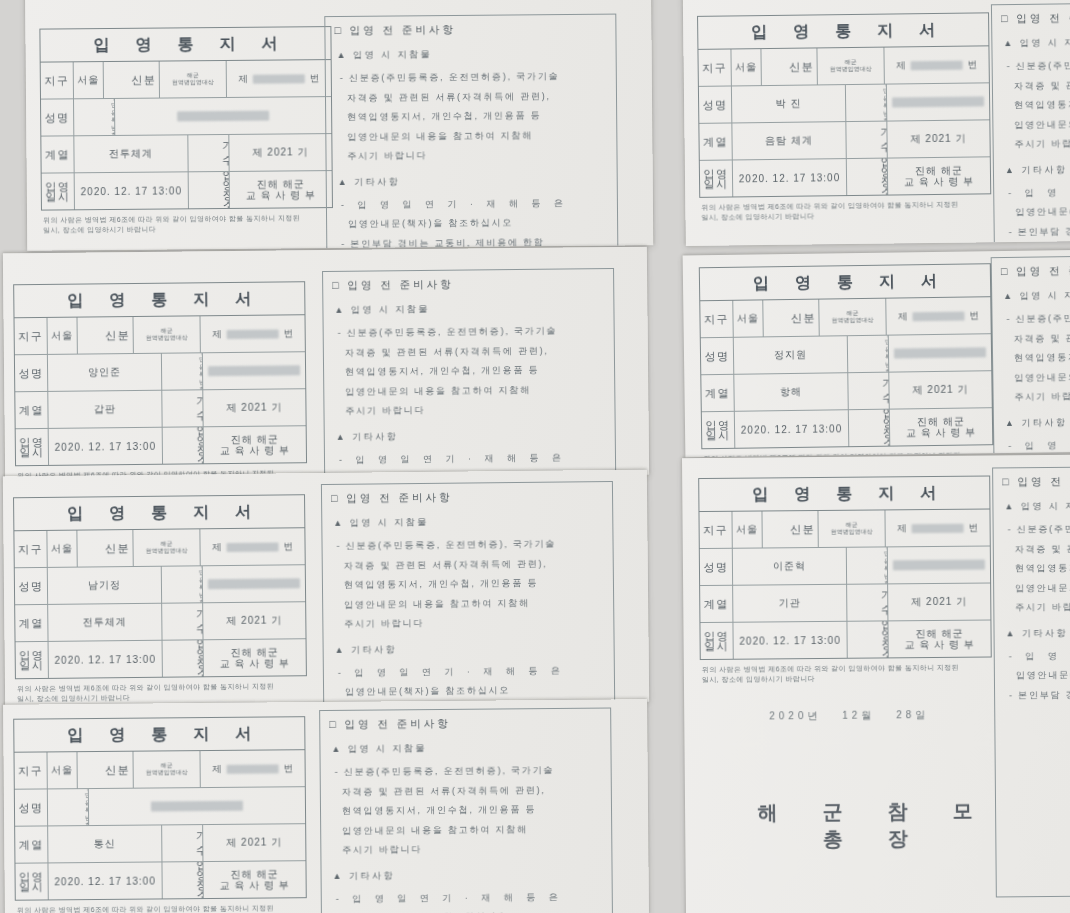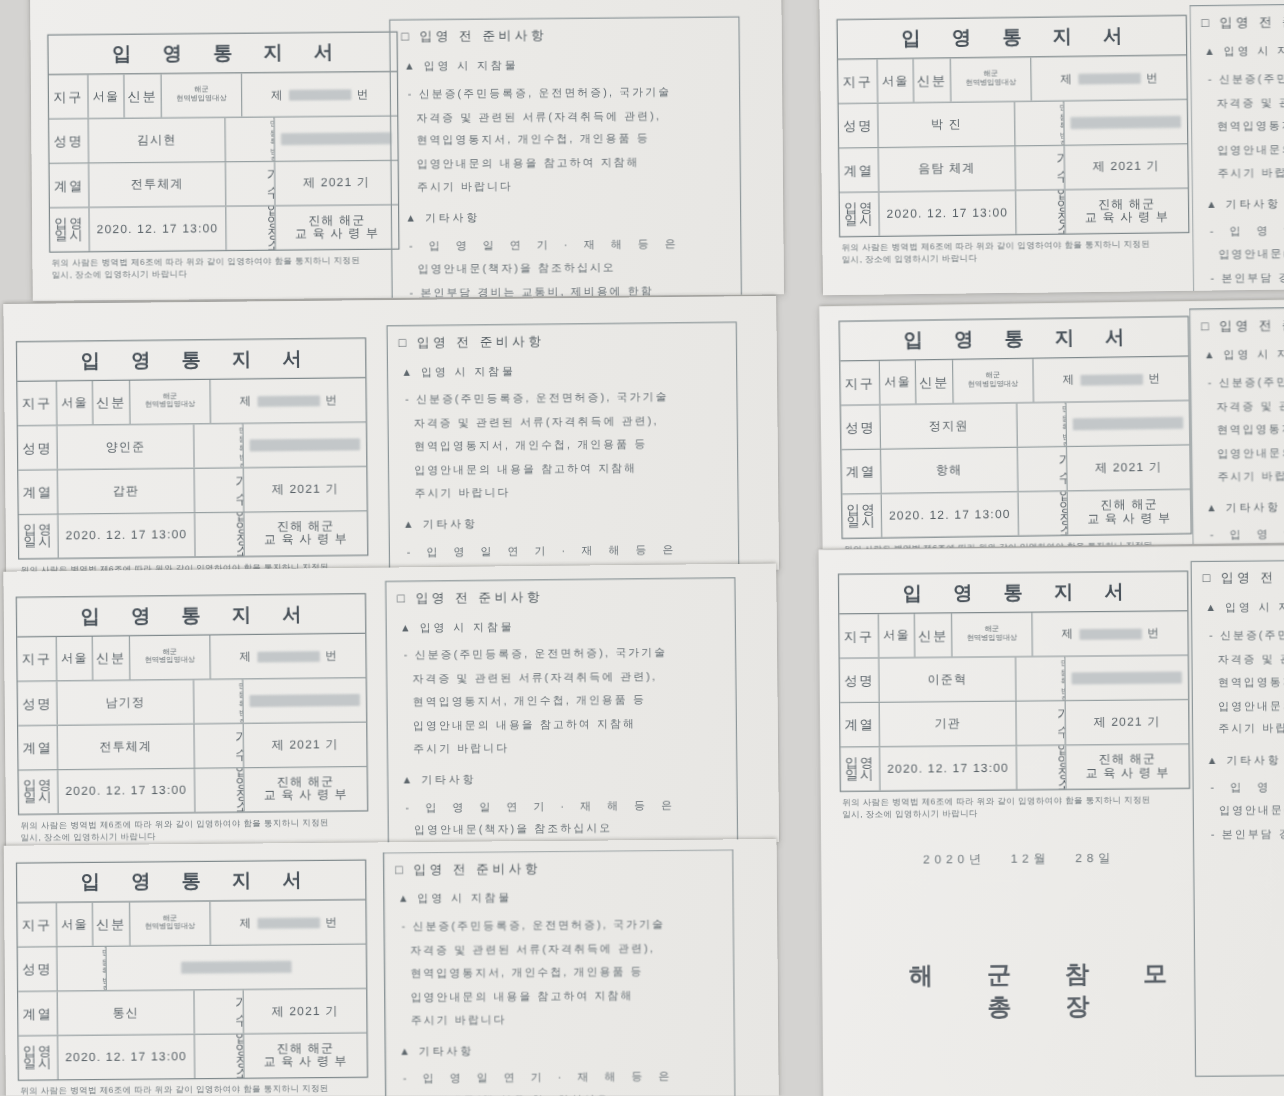--- a/index.html
+++ b/index.html
@@ -28,21 +28,21 @@
     color:#49525a;
   }
   .trow{display:flex;height:36px;border-bottom:1px solid #97a0a2;}
   .trow:last-child{border-bottom:none;}
   .c{
     border-right:1px solid #97a0a2;
     display:flex;align-items:center;justify-content:center;
     text-align:center;box-sizing:border-box;overflow:hidden;
   }
   .c:last-child{border-right:none;}
-  .w32{width:33px;} .w52{width:30px;} .w30{width:31px;} .w66{width:67px;}
+  .w32{width:33px;} .w52{width:30px;} .w30{width:31px;margin-left:25px;} .w66{width:67px;}
   .w112{width:114px;} .w36{width:37px;padding-left:40px;} .w110{flex:1;}
   .lab{font-size:11px;color:#596268;letter-spacing:1.5px;}
   .val{font-size:10px;color:#565f65;letter-spacing:1px;}
   .tiny{flex-direction:column;font-size:6px;line-height:7.5px;color:#666f74;letter-spacing:0;}
   .two{flex-direction:column;line-height:11px;}
   .lab.two{line-height:10px;}
   .docno{gap:5px;font-size:9.5px;color:#596268;}
   .maskbar{display:inline-block;background:#c3c7c9;border-radius:1px;filter:blur(1.1px);}
   .bar-doc{width:52px;height:9px;}
   .bar-rrn{width:92px;height:10px;}
@@ -96,21 +96,20 @@
           <div>현역병입영대상</div>
         </div>
         <div class="c docno w110">
           <span>제</span>
           <span class="maskbar bar-doc"></span>
           <span>번</span>
         </div>
       </div>
       <div class="trow">
         <div class="c lab w32">성명</div>
-        <div class="c val w112">김시현</div>
         <div class="c tiny w36">
           <div>주 민 등</div>
           <div>록 번 호</div>
         </div>
         <div class="c w110">
           <span class="maskbar bar-rrn"></span>
         </div>
       </div>
       <div class="trow">
         <div class="c lab w32">계열</div>

